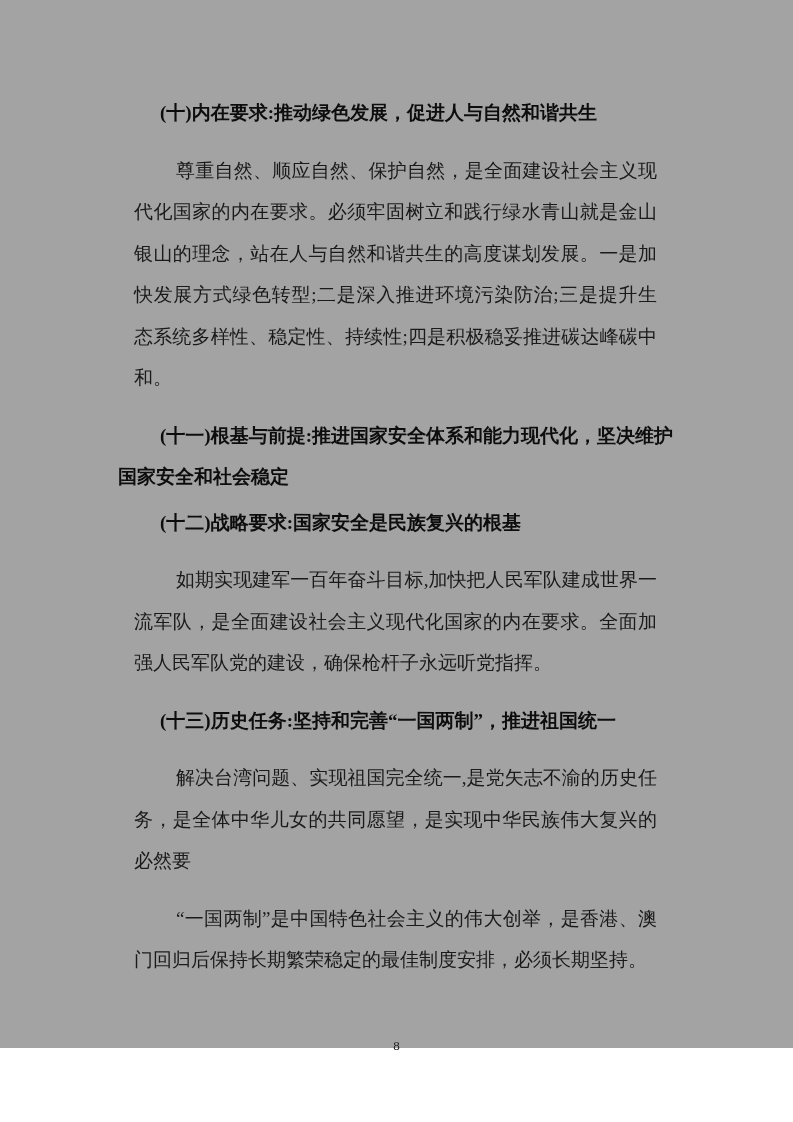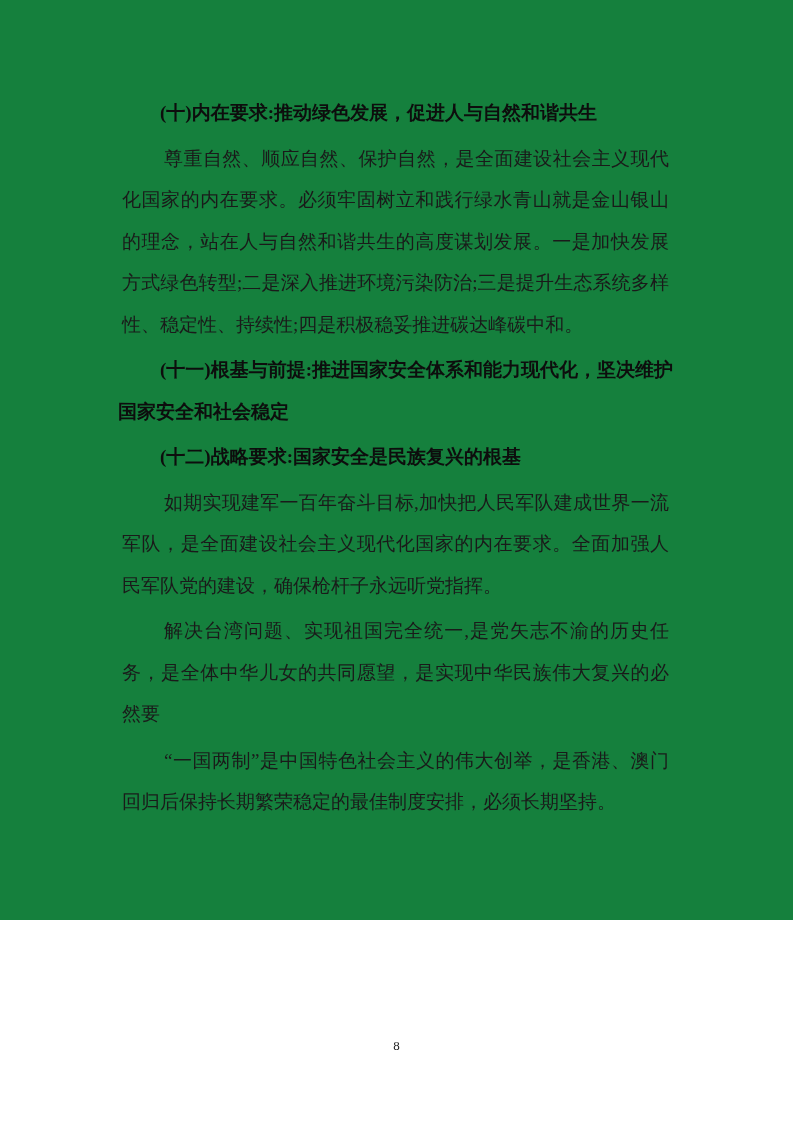--- a/index.html
+++ b/index.html
@@ -9,22 +9,22 @@
   }
   body {
     width: 793px;
     height: 1122px;
     overflow: hidden;
     font-family: "Liberation Serif", "DejaVu Serif", serif;
   }
   .page {
     position: relative;
     width: 793px;
-    height: 920px;
-    background: #15803d;
+    height: 1048px;
+    background: #a3a3a3;
   }
   .content {
     position: absolute;
     left: 118px;
     top: 88px;
     width: 555px;
     color: #161616;
   }
   .section { margin: 0; }
   .section-heading {
@@ -32,21 +32,21 @@
     font-size: 19px;
     font-weight: 700;
     line-height: 41.5px;
     color: #0d0d0d;
     text-align: justify;
     text-indent: 42px;
     word-break: normal;
     line-break: strict;
   }
   .para {
-    margin: 4px;
+    margin: 16px;
     font-size: 19px;
     font-weight: 400;
     line-height: 41.5px;
     color: #1a1a1a;
     text-align: justify;
     text-justify: inter-ideograph;
     text-indent: 42px;
     word-break: normal;
     line-break: strict;
   }
@@ -72,18 +72,19 @@
         <p class="para">尊重自然、顺应自然、保护自然，是全面建设社会主义现代化国家的内在要求。必须牢固树立和践行绿水青山就是金山银山的理念，站在人与自然和谐共生的高度谋划发展。一是加快发展方式绿色转型;二是深入推进环境污染防治;三是提升生态系统多样性、稳定性、持续性;四是积极稳妥推进碳达峰碳中和。</p>
       </div>
       <div class="section">
         <h2 class="section-heading">(十一)根基与前提:推进国家安全体系和能力现代化，坚决维护国家安全和社会稳定</h2>
       </div>
       <div class="section">
         <h2 class="section-heading">(十二)战略要求:国家安全是民族复兴的根基</h2>
         <p class="para">如期实现建军一百年奋斗目标,加快把人民军队建成世界一流军队，是全面建设社会主义现代化国家的内在要求。全面加强人民军队党的建设，确保枪杆子永远听党指挥。</p>
       </div>
       <div class="section">
+        <h2 class="section-heading">(十三)历史任务:坚持和完善“一国两制”，推进祖国统一</h2>
         <p class="para">解决台湾问题、实现祖国完全统一,是党矢志不渝的历史任务，是全体中华儿女的共同愿望，是实现中华民族伟大复兴的必然要</p>
         <p class="para">“一国两制”是中国特色社会主义的伟大创举，是香港、澳门回归后保持长期繁荣稳定的最佳制度安排，必须长期坚持。</p>
       </div>
     </div>
   <div class="page-number">8</div>
 </div>
 
 </body></html>

